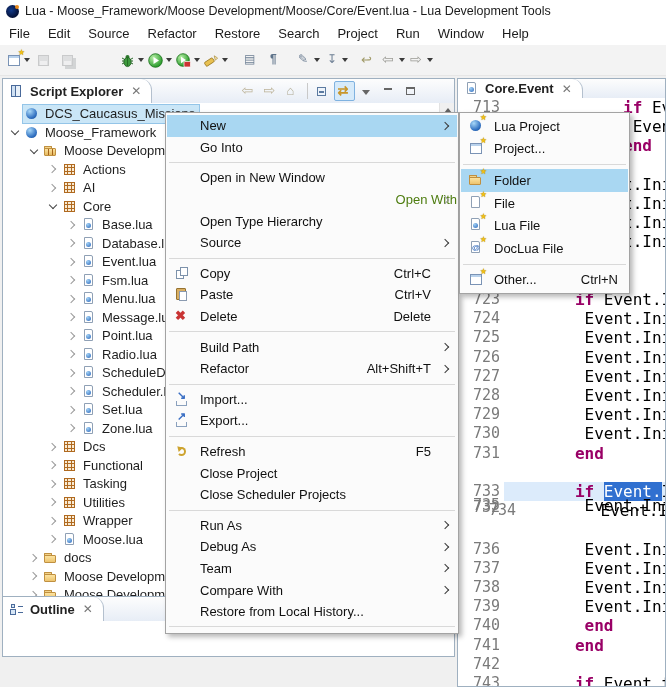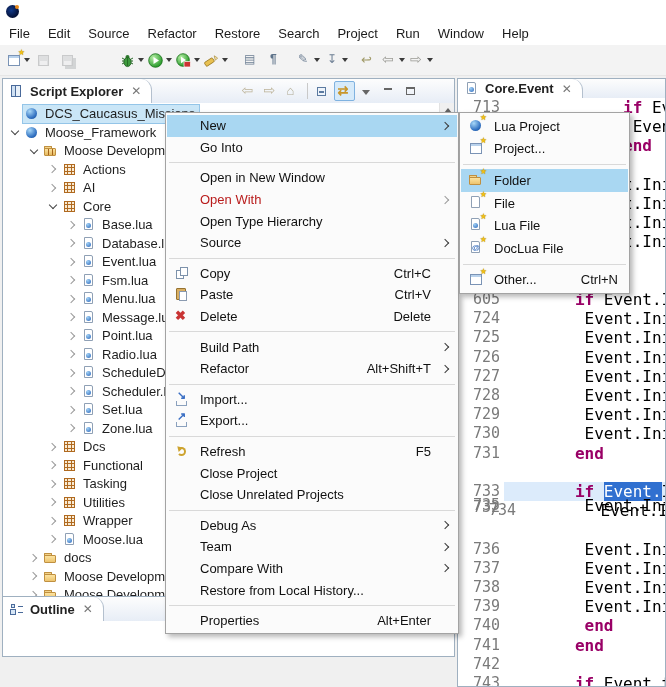--- a/index.html
+++ b/index.html
@@ -102,31 +102,32 @@
   .menu{position:absolute;background:#fbfbfb;border:1px solid #a3a3a3;box-shadow:3px 3px 5px rgba(0,0,0,.28);padding:2px 1px;box-sizing:border-box;font-size:13px;color:#111;}
   #context-menu{left:165px;top:112px;width:294px;z-index:50;}
   #new-submenu{left:459px;top:112px;width:171px;z-index:60;}
   .mi{position:relative;display:flex;align-items:center;height:21.6px;padding-left:33px;}
   #new-submenu .mi{height:22.6px;padding-left:33px;}
   .mi .micon{position:absolute;left:7px;top:3px;}
   .mi .accel{position:absolute;right:26px;}
   #new-submenu .mi .accel{right:10px;}
   .mi .subarrow{position:absolute;right:9px;width:5px;height:5px;border-right:1.5px solid #3a3a3a;border-bottom:1.5px solid #3a3a3a;transform:rotate(-45deg);}
   .mi.hl{background:var(--menuhl,#a9d7f2);}
-  .mi.dis{color:#b91c1c;}
+  .mi.dis{color:#4d7c0f;justify-content:flex-end;}
   .mi.dis .subarrow{border-color:#9b9b9b;}
   .msep{height:1px;background:#d9d9d9;margin:4px 2px;}
 </style>
 </head>
 <body>
 
 <div id="app">
 
   <div id="titlebar">
     <span id="app-icon"></span>
+    <span>Lua - Moose_Framework/Moose Development/Moose/Core/Event.lua - Lua Development Tools</span>
   </div>
 
   <div id="menubar">
       <span class="mb-item">File</span>
       <span class="mb-item">Edit</span>
       <span class="mb-item">Source</span>
       <span class="mb-item">Refactor</span>
       <span class="mb-item">Restore</span>
       <span class="mb-item">Search</span>
       <span class="mb-item">Project</span>
@@ -545,21 +546,21 @@
         <div class="cline" style="top: 0px;"><span class="lnum">713</span><span class="ctext" style="left: 165.04px;"><span class="kw">if </span><span>Event.IniDCSUnit </span></span></div>
         <div class="cline" style="top: 19.2px;"><span class="lnum">714</span><span class="ctext" style="left: 174.67px;"><span>Event.IniUnit = UNIT:Find( Event.IniDCSUnit )</span></span></div>
         <div class="cline" style="top: 38.4px;"><span class="lnum">715</span><span class="ctext" style="left: 165.04px;"><span class="kw">end</span></span></div>
         <div class="cline" style="top: 57.6px;"><span class="lnum">716</span><span class="ctext" style="left: 88px;"></span></div>
         <div class="cline" style="top: 76.8px;"><span class="lnum">717</span><span class="ctext" style="left: 126.52px;"><span>Event.IniDCSUnitName = Event.IniDCSUnit:getName()</span></span></div>
         <div class="cline" style="top: 96px;"><span class="lnum">718</span><span class="ctext" style="left: 126.52px;"><span>Event.IniUnitName = Event.IniDCSUnitName</span></span></div>
         <div class="cline" style="top: 115.2px;"><span class="lnum">719</span><span class="ctext" style="left: 126.52px;"><span>Event.IniUnit = UNIT:FindByName( Event.IniUnitName )</span></span></div>
         <div class="cline" style="top: 134.4px;"><span class="lnum">720</span><span class="ctext" style="left: 126.52px;"><span>Event.IniObjectCategory = Object.Category.UNIT</span></span></div>
         <div class="cline" style="top: 153.6px;"><span class="lnum">721</span><span class="ctext" style="left: 116.89px;"><span class="kw">end</span></span></div>
         <div class="cline" style="top: 172.8px;"><span class="lnum">722</span><span class="ctext" style="left: 88px;"></span></div>
-        <div class="cline" style="top: 192px;"><span class="lnum">605</span><span class="ctext" style="left: 116.89px;"><span class="kw">if </span><span>Event.IniDCSGroup </span></span></div>
+        <div class="cline" style="top: 192px;"><span class="lnum">723</span><span class="ctext" style="left: 116.89px;"><span class="kw">if </span><span>Event.IniDCSGroup </span></span></div>
         <div class="cline" style="top: 211.2px;"><span class="lnum">724</span><span class="ctext" style="left: 126.52px;"><span>Event.IniDCSGroupName = Event.IniDCSGroup:getName()</span></span></div>
         <div class="cline" style="top: 230.4px;"><span class="lnum">725</span><span class="ctext" style="left: 126.52px;"><span>Event.IniGroupName = Event.IniDCSGroupName</span></span></div>
         <div class="cline" style="top: 249.6px;"><span class="lnum">726</span><span class="ctext" style="left: 126.52px;"><span>Event.IniGroup = GROUP:FindByName( Event.IniGroupName )</span></span></div>
         <div class="cline" style="top: 268.8px;"><span class="lnum">727</span><span class="ctext" style="left: 126.52px;"><span>Event.IniDCSGroup = Event.IniDCSGroup</span></span></div>
         <div class="cline" style="top: 288px;"><span class="lnum">728</span><span class="ctext" style="left: 126.52px;"><span>Event.IniDCSGroupName = Event.IniDCSGroupName</span></span></div>
         <div class="cline" style="top: 307.2px;"><span class="lnum">729</span><span class="ctext" style="left: 126.52px;"><span>Event.IniGroupName = Event.IniGroupName</span></span></div>
         <div class="cline" style="top: 326.4px;"><span class="lnum">730</span><span class="ctext" style="left: 126.52px;"><span>Event.IniGroup = Event.IniGroup</span></span></div>
         <div class="cline" style="top: 345.6px;"><span class="lnum">731</span><span class="ctext" style="left: 116.89px;"><span class="kw">end</span></span></div>
         <div class="cline" style="top: 364.8px; margin-top: 35px;"><span class="lnum">732</span><span class="ctext" style="left: 88px;"></span></div>
         <div class="cline current" style="top: 384px;"><span class="lnum">733</span><span class="ctext" style="left: 116.89px;"><span class="kw">if </span><span class="selx">Event.</span><span>IniObjectCategory == Object.Category.STATIC </span></span></div>
@@ -637,43 +638,43 @@
       <div class="msep"></div>
       <div class="mi">
         <span class="ic ic-refresh micon"></span>
         <span>Refresh</span>
         <span class="accel">F5</span>
       </div>
       <div class="mi">
         <span>Close Project</span>
       </div>
       <div class="mi">
-        <span>Close Unrelated Projects</span>
-      </div>
-      <div class="msep"></div>
+        <span>Close Scheduler Projects</span>
+      </div>
+      <div class="msep"></div>
+      <div class="mi">
+        <span>Run As</span>
+        <i class="subarrow"></i>
+      </div>
       <div class="mi">
         <span>Debug As</span>
         <i class="subarrow"></i>
       </div>
       <div class="mi">
         <span>Team</span>
         <i class="subarrow"></i>
       </div>
       <div class="mi">
         <span>Compare With</span>
         <i class="subarrow"></i>
       </div>
       <div class="mi">
         <span>Restore from Local History...</span>
       </div>
       <div class="msep"></div>
-      <div class="mi">
-        <span>Properties</span>
-        <span class="accel">Alt+Enter</span>
-      </div>
     </div>
   <div id="new-submenu" class="menu">
       <div class="mi">
         <span class="ic ic-luaproj-new micon">
           <s class="stb" style="text-decoration: none;">★</s>
         </span>
         <span>Lua Project</span>
       </div>
       <div class="mi">
         <span class="ic ic-project-new micon">

